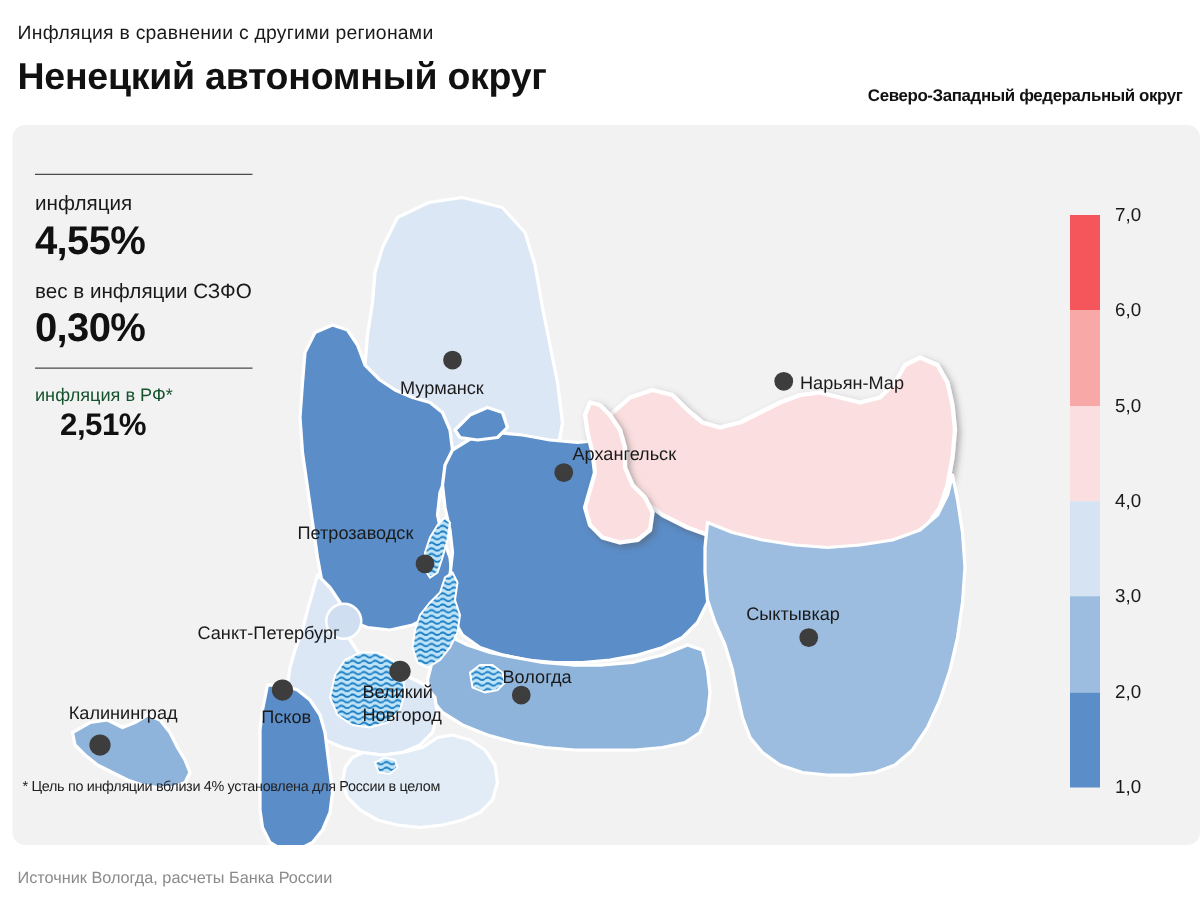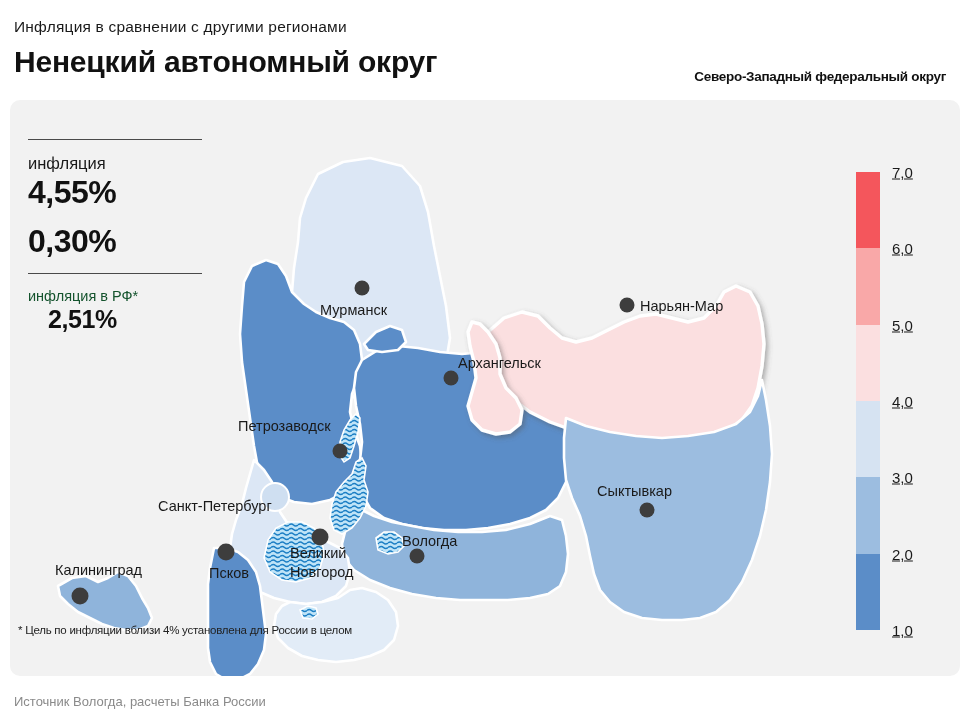--- a/index.html
+++ b/index.html
@@ -138,21 +138,20 @@
     height: 458px;
   }
   #legend-bar .band { width: 100%; }
   #legend .tick {
     position: absolute;
     left: 36px;
     font-size: 15px;
     color: #1a1a1a;
     transform: translateY(-50%);
     white-space: nowrap;
-    text-decoration: underline;
   }
 
   
   #footnote {
     position: absolute;
     left: 18px;
     top: 624px;
     font-size: 11.5px;
     color: #222;
     letter-spacing: -.25px;
@@ -309,20 +308,21 @@
         <text class="city-label" x="45" y="475" text-anchor="start">Калининград</text>
       </g>
     </g>
   </svg>
 </div>
 
 <div id="stats">
   <hr class="rule">
   <div class="stat-label">инфляция</div>
   <div class="stat-value">4,55%</div>
+  <div class="stat-label">вес в инфляции СЗФО</div>
   <div class="stat-value">0,30%</div>
   <hr class="rule">
   <div class="stat-label-sm">инфляция в РФ*</div>
   <div class="stat-value-sm">2,51%</div>
 </div>
 
 <div id="legend">
   <div id="legend-bar">
       <div class="band" style="height: 76.3333px; background: rgb(244, 86, 92);"></div>
       <div class="band" style="height: 76.3333px; background: rgb(249, 168, 168);"></div>

